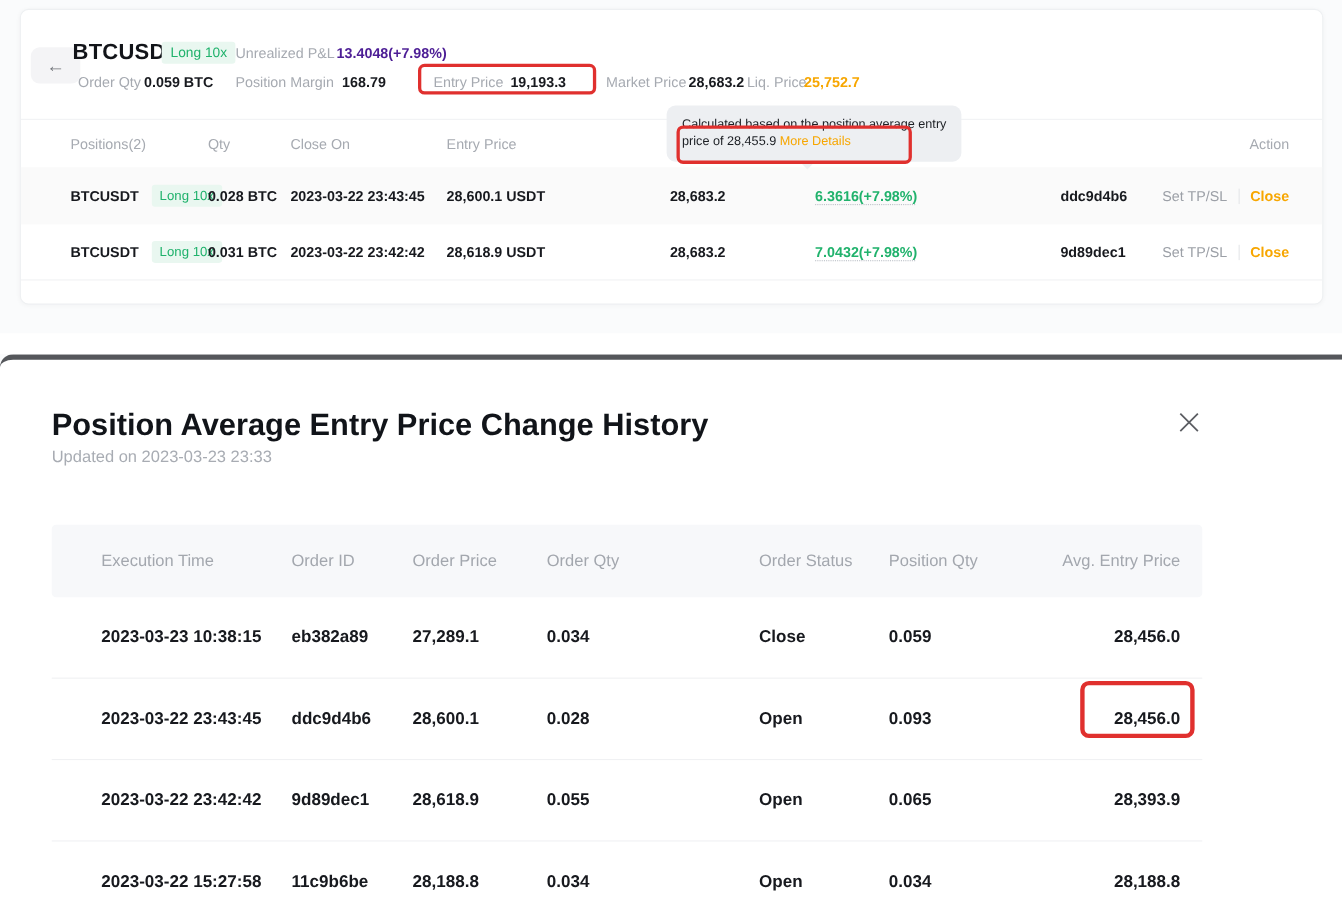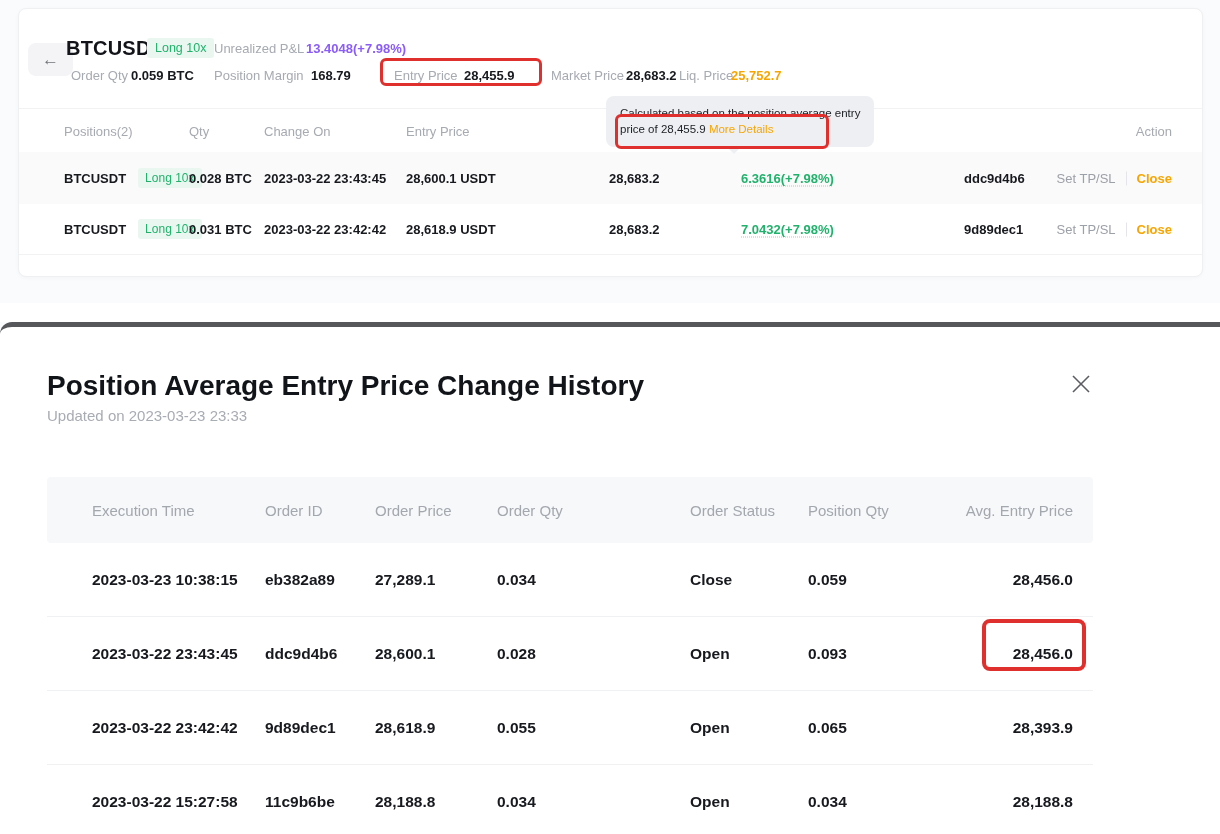--- a/index.html
+++ b/index.html
@@ -25,21 +25,21 @@
   .line1 > * { position:absolute; top:50%; transform:translateY(-50%); white-space:nowrap; }
   .symbol-title { left:47px; font-size:20px; font-weight:800; letter-spacing:.2px; color:#121419; }
   .lev-badge {
     left:128px; background:#e9f7f0; color:#20b26c; font-size:12.5px;
     padding:3px 8px; border-radius:3px;
   }
   .muted { color:#a6aab1; }
   .lab { font-size:13px; color:#a6aab1; }
   .val { font-size:13px; font-weight:700; color:#17191e; }
   .pnl-label { left:195px; font-size:13px; }
-  .pnl-value { left:287px; font-size:13px; font-weight:700; color:#8b5cf6; }
+  .pnl-value { left:287px; font-size:13px; font-weight:700; color:#4c1d95; }
   .line2 { position:absolute; left:0; top:57px; width:100%; height:18px; }
   .line2 > span { position:absolute; top:50%; transform:translateY(-50%); white-space:nowrap; }
   .orange { color:#f7a600 !important; }
   
   .pos-table { position:absolute; left:0; top:99px; width:100%; border-top:1px solid #f1f2f4; }
   .p-row { position:relative; width:100%; }
   .p-row > * { position:absolute; top:50%; transform:translateY(-50%); white-space:nowrap; }
   .p-head { height:43px; }
   .p-head span { font-size:13px; color:#a6aab1; font-weight:400; }
   .p-r1 { height:52px; background:#fafafa; }
@@ -117,32 +117,32 @@
     <span class="pnl-label muted">Unrealized P&amp;L</span>
     <span class="pnl-value">13.4048(+7.98%)</span>
   </div>
 
   <div class="line2">
     <span class="lab" style="left:52px">Order Qty</span>
     <span class="val" style="left:112px">0.059 BTC</span>
     <span class="lab" style="left:195px">Position Margin</span>
     <span class="val" style="left:292px">168.79</span>
     <span class="lab" style="left:375px">Entry Price</span>
-    <span class="val" style="left:445px">28,455.9</span>
+    <span class="val" style="left:445px">19,193.3</span>
     <span class="lab" style="left:532px">Market Price</span>
     <span class="val" style="left:607px">28,683.2</span>
     <span class="lab" style="left:660px">Liq. Price</span>
     <span class="val orange" style="left:712px">25,752.7</span>
   </div>
 
   <div class="pos-table">
     <div class="p-row p-head">
       <span class="pc1">Positions(2)</span>
       <span class="pc2">Qty</span>
-      <span class="pc3">Change On</span>
+      <span class="pc3">Close On</span>
       <span class="pc4">Entry Price</span>
       <span class="pc-action">Action</span>
     </div>
 
     <div class="p-row p-r1">
       <div class="pc1">
         <span class="cell">BTCUSDT</span>
         <span class="row-badge">Long 10x</span>
       </div>
       <span class="cell pc2">0.028 BTC</span>

